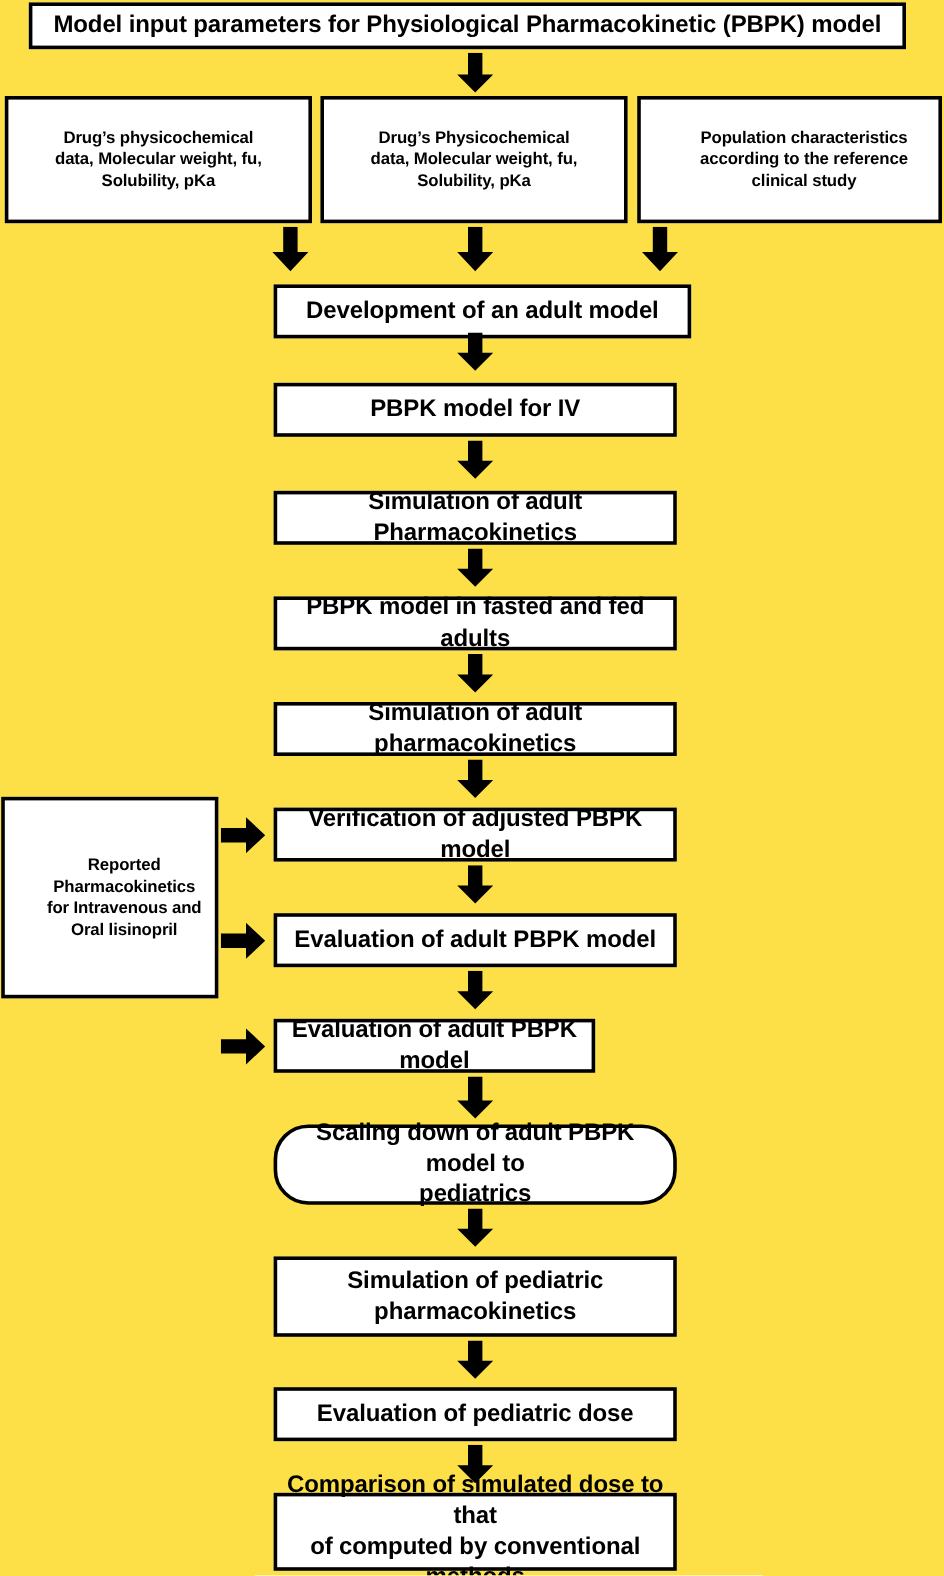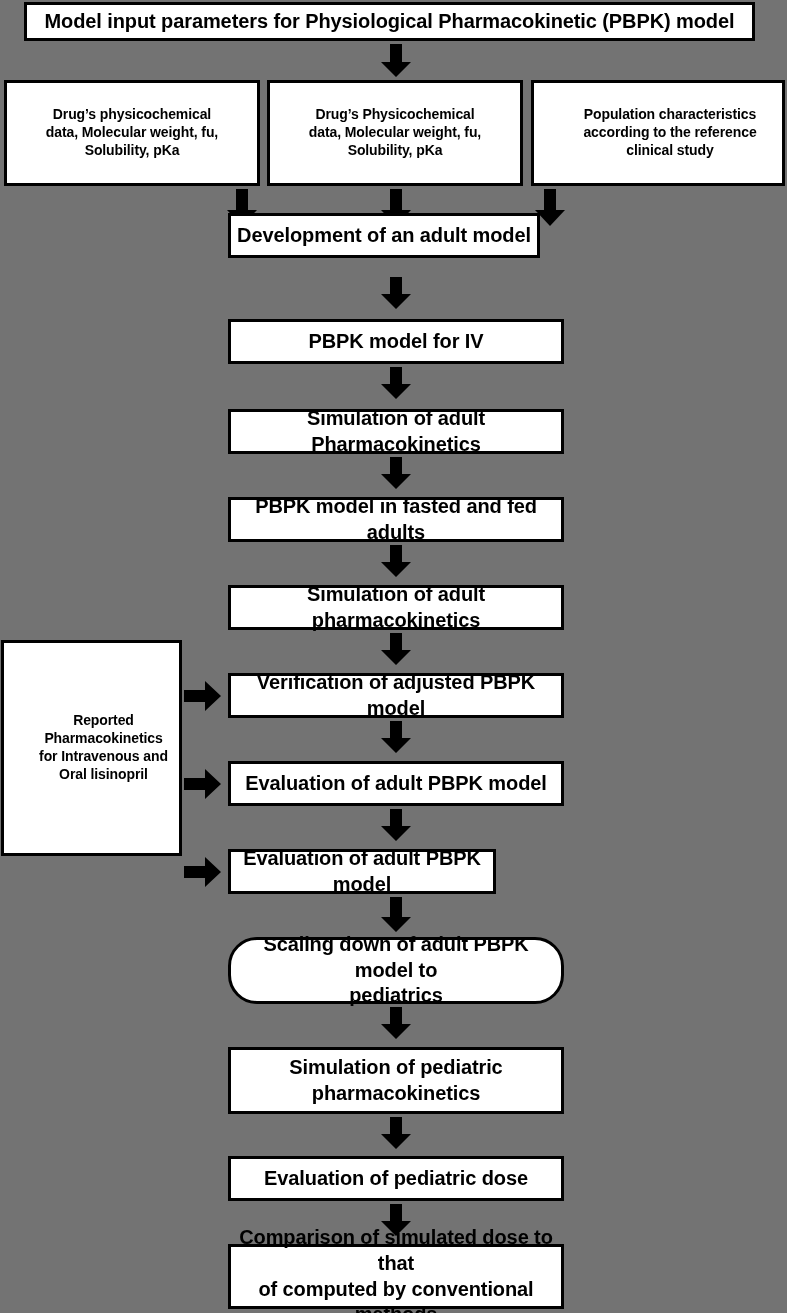--- a/index.html
+++ b/index.html
@@ -9,21 +9,21 @@
     background: #ffffff;
   }
   body {
     font-family: "Liberation Sans", sans-serif;
     color: #000000;
   }
   #flowchart {
     position: relative;
     width: 787px;
     height: 1313px;
-    background: #737373;
+    background: #fde047;
     overflow: hidden;
   }
   .node {
     position: absolute;
     box-sizing: border-box;
     border: 3px solid #000000;
     background: #ffffff;
     display: flex;
     align-items: center;
     justify-content: center;
@@ -91,21 +91,21 @@
       <polygon points="10,0 22,0 22,21 31,21 16,37 1,21 10,21" fill="#000000"></polygon>
     </svg>
   </div>
 
   <div class="arrow" style="left:534px; top:189px; width:32px; height:38px;">
     <svg width="32" height="38" viewBox="0 0 32 38" aria-hidden="true">
       <polygon points="10,0 22,0 22,21 31,21 16,37 1,21 10,21" fill="#000000"></polygon>
     </svg>
   </div>
 
-  <div class="node fs20" style="left:228px; top:213px; width:312px; height:45px;">
+  <div class="node fs20" style="left:228px; top:237px; width:348px; height:45px;">
     <span>Development of an adult model</span>
   </div>
 
   <div class="arrow" style="left:380px; top:277px; width:32px; height:33px;">
     <svg width="32" height="33" viewBox="0 0 32 33" aria-hidden="true">
       <polygon points="10,0 22,0 22,17 31,17 16,32 1,17 10,17" fill="#000000"></polygon>
     </svg>
   </div>
 
   <div class="node fs20" style="left:228px; top:319px; width:336px; height:45px;">
@@ -141,21 +141,21 @@
   <div class="node fs20" style="left:228px; top:585px; width:336px; height:45px;">
     <span>Simulation of adult pharmacokinetics</span>
   </div>
 
   <div class="arrow" style="left:380px; top:633px; width:32px; height:33px;">
     <svg width="32" height="33" viewBox="0 0 32 33" aria-hidden="true">
       <polygon points="10,0 22,0 22,17 31,17 16,32 1,17 10,17" fill="#000000"></polygon>
     </svg>
   </div>
 
-  <div class="node fs19" style="left:1px; top:640px; width:181px; height:216px;padding-left:28px;">
+  <div class="node fs19" style="left:1px; top:664px; width:181px; height:168px;padding-left:28px;">
     <span>Reported
 Pharmacokinetics
 for Intravenous and
 Oral lisinopril</span>
   </div>
 
   <div class="arrow" style="left:184px; top:680px; width:38px; height:32px;">
     <svg width="38" height="32" viewBox="0 0 38 32" aria-hidden="true">
       <polygon points="0,10 21,10 21,1 37,16 21,31 21,22 0,22" fill="#000000"></polygon>
     </svg>

